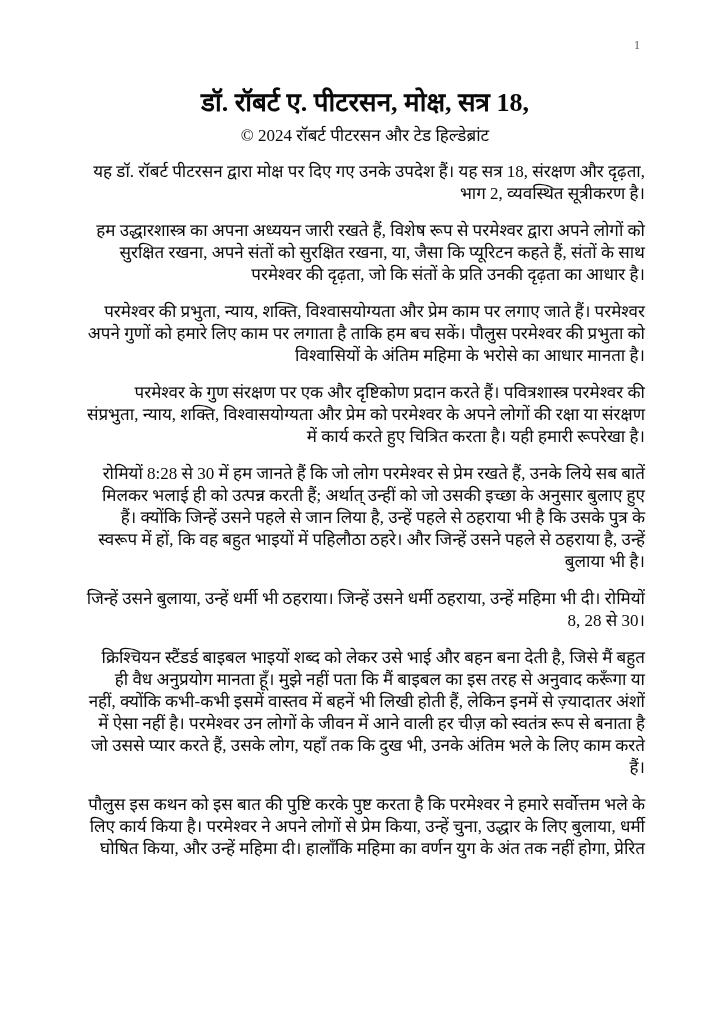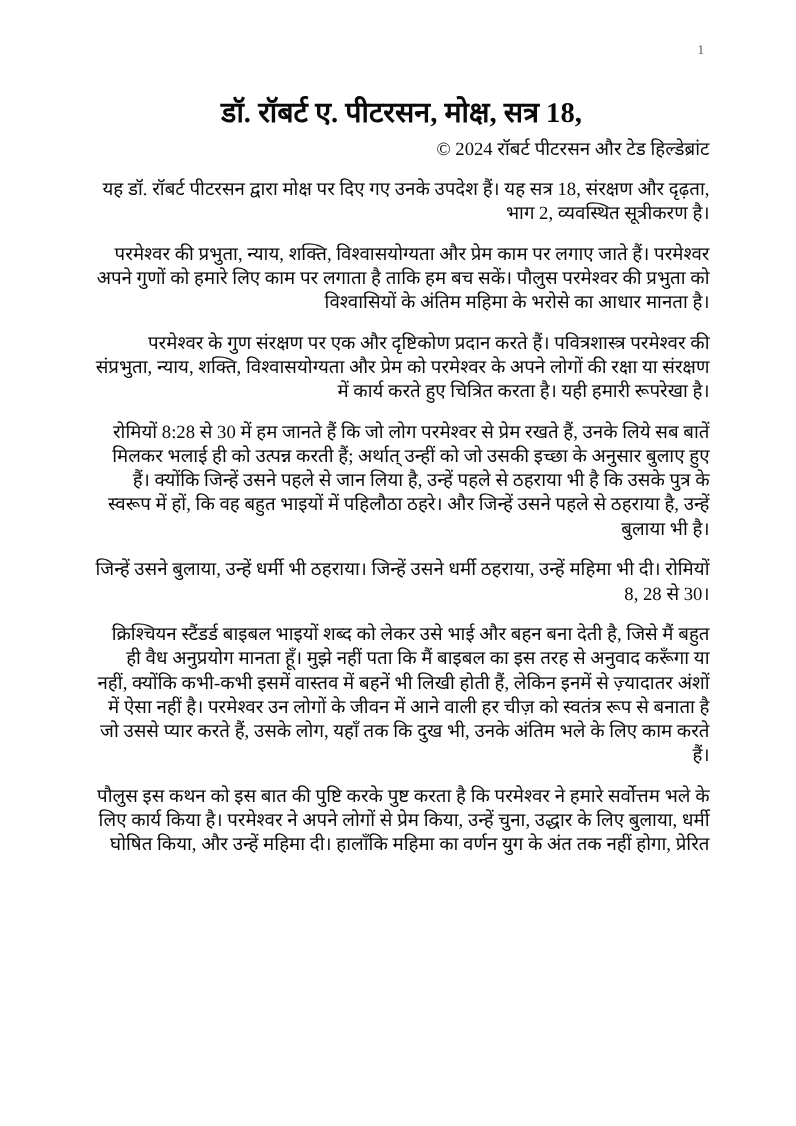--- a/index.html
+++ b/index.html
@@ -36,21 +36,21 @@
     text-align: center;
     color: #0a0a0a;
   }
   .doc-title span {
     display: block;
   }
   .copyright {
     margin-top: 3px;
     font-size: 17px;
     line-height: 22px;
-    text-align: right;
+    text-align: center;
     color: #0a0a0a;
   }
   .body-text {
     margin-top: 14px;
   }
   .body-text p {
     margin: 0 0 15px 0;
     font-size: 17px;
     line-height: 22px;
     text-align: right;
@@ -67,20 +67,21 @@
   <div class="content">
 
     <h1 class="doc-title">
       <span>डॉ. रॉबर्ट ए. पीटरसन, मोक्ष, सत्र 18,</span>
     </h1>
 
     <div class="copyright">© 2024 रॉबर्ट पीटरसन और टेड हिल्डेब्रांट</div>
 
     <div class="body-text">
       <p>यह डॉ. रॉबर्ट पीटरसन द्वारा मोक्ष पर दिए गए उनके उपदेश हैं। यह सत्र 18, संरक्षण और दृढ़ता, भाग 2, व्यवस्थित सूत्रीकरण है।</p>
+      <p>हम उद्धारशास्त्र का अपना अध्ययन जारी रखते हैं, विशेष रूप से परमेश्वर द्वारा अपने लोगों को सुरक्षित रखना, अपने संतों को सुरक्षित रखना, या, जैसा कि प्यूरिटन कहते हैं, संतों के साथ परमेश्वर की दृढ़ता, जो कि संतों के प्रति उनकी दृढ़ता का आधार है।</p>
       <p>परमेश्वर की प्रभुता, न्याय, शक्ति, विश्वासयोग्यता और प्रेम काम पर लगाए जाते हैं। परमेश्वर अपने गुणों को हमारे लिए काम पर लगाता है ताकि हम बच सकें। पौलुस परमेश्वर की प्रभुता को विश्वासियों के अंतिम महिमा के भरोसे का आधार मानता है।</p>
       <p>परमेश्वर के गुण संरक्षण पर एक और दृष्टिकोण प्रदान करते हैं। पवित्रशास्त्र परमेश्वर की संप्रभुता, न्याय, शक्ति, विश्वासयोग्यता और प्रेम को परमेश्वर के अपने लोगों की रक्षा या संरक्षण में कार्य करते हुए चित्रित करता है। यही हमारी रूपरेखा है।</p>
       <p>रोमियों 8:28 से 30 में हम जानते हैं कि जो लोग परमेश्वर से प्रेम रखते हैं, उनके लिये सब बातें मिलकर भलाई ही को उत्पन्न करती हैं; अर्थात् उन्हीं को जो उसकी इच्छा के अनुसार बुलाए हुए हैं। क्योंकि जिन्हें उसने पहले से जान लिया है, उन्हें पहले से ठहराया भी है कि उसके पुत्र के स्वरूप में हों, कि वह बहुत भाइयों में पहिलौठा ठहरे। और जिन्हें उसने पहले से ठहराया है, उन्हें बुलाया भी है।</p>
       <p>जिन्हें उसने बुलाया, उन्हें धर्मी भी ठहराया। जिन्हें उसने धर्मी ठहराया, उन्हें महिमा भी दी। रोमियों 8, 28 से 30।</p>
       <p>क्रिश्चियन स्टैंडर्ड बाइबल भाइयों शब्द को लेकर उसे भाई और बहन बना देती है, जिसे मैं बहुत ही वैध अनुप्रयोग मानता हूँ। मुझे नहीं पता कि मैं बाइबल का इस तरह से अनुवाद करूँगा या नहीं, क्योंकि कभी-कभी इसमें वास्तव में बहनें भी लिखी होती हैं, लेकिन इनमें से ज़्यादातर अंशों में ऐसा नहीं है। परमेश्वर उन लोगों के जीवन में आने वाली हर चीज़ को स्वतंत्र रूप से बनाता है जो उससे प्यार करते हैं, उसके लोग, यहाँ तक कि दुख भी, उनके अंतिम भले के लिए काम करते हैं।</p>
       <p>पौलुस इस कथन को इस बात की पुष्टि करके पुष्ट करता है कि परमेश्वर ने हमारे सर्वोत्तम भले के लिए कार्य किया है। परमेश्वर ने अपने लोगों से प्रेम किया, उन्हें चुना, उद्धार के लिए बुलाया, धर्मी घोषित किया, और उन्हें महिमा दी। हालाँकि महिमा का वर्णन युग के अंत तक नहीं होगा, प्रेरित</p>
     </div>
 
   </div>
 </div>

